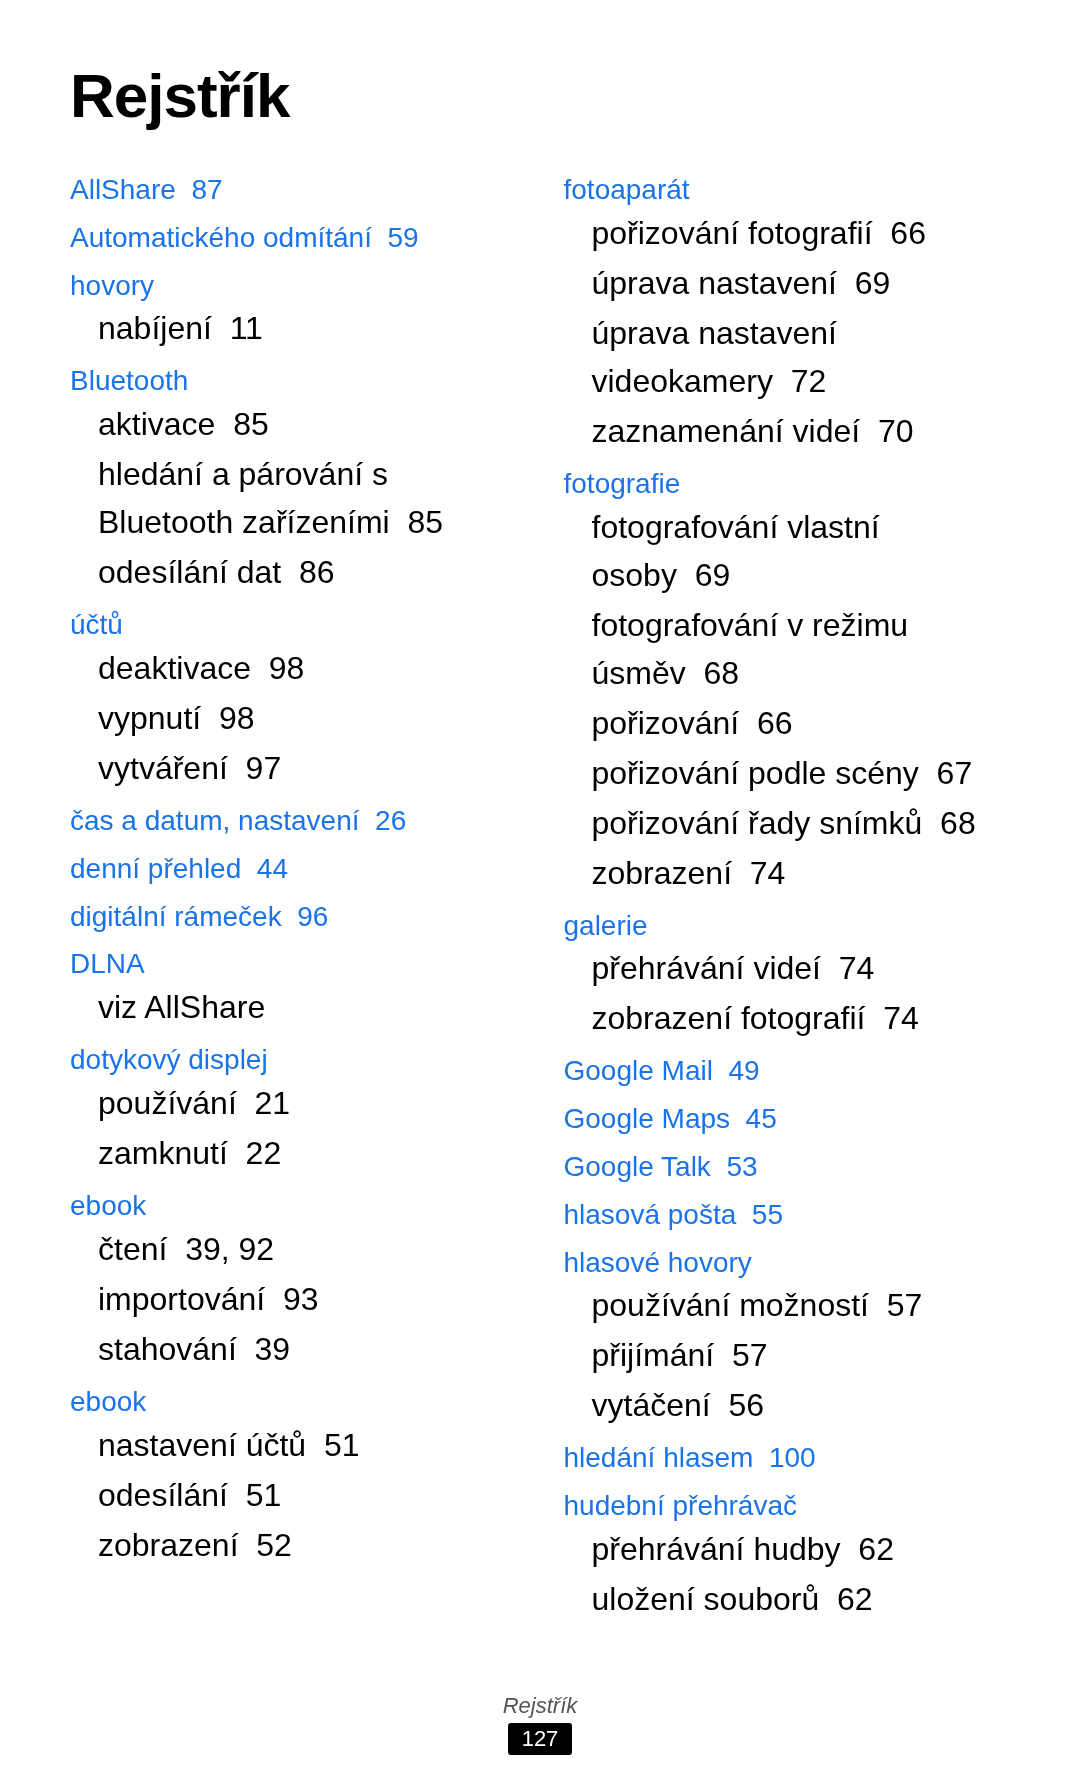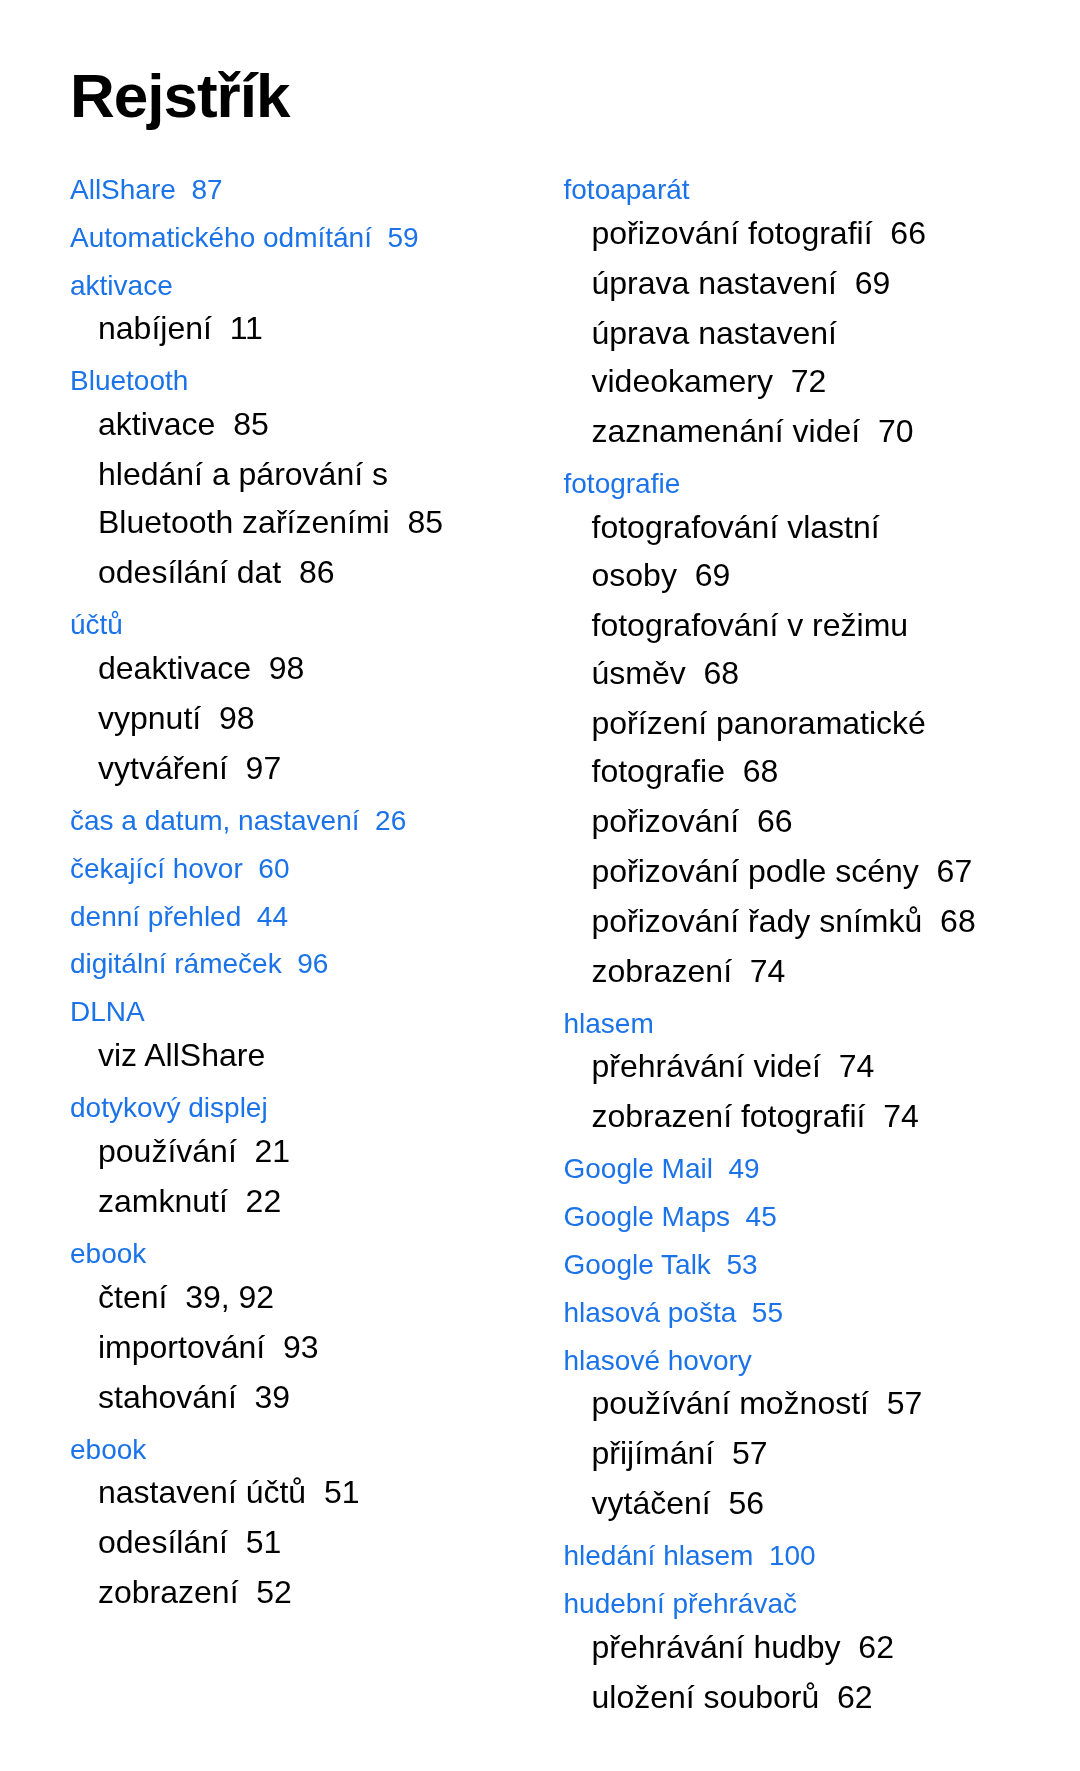--- a/index.html
+++ b/index.html
@@ -74,40 +74,37 @@
 
 <div class="columns">
   <div class="column" id="left-col">
       <div class="entry section-gap">
         <div class="entry-header">AllShare&nbsp;&nbsp;87</div>
       </div>
       <div class="entry section-gap">
         <div class="entry-header">Automatického odmítání&nbsp;&nbsp;59</div>
       </div>
       <div class="entry section-gap">
-        <div class="entry-header">aktivace</div>
+        <div class="entry-header">hovory</div>
         <div class="sub-entry">nabíjení&nbsp;&nbsp;11</div>
       </div>
       <div class="entry section-gap">
         <div class="entry-header">Bluetooth</div>
         <div class="sub-entry">aktivace&nbsp;&nbsp;85</div>
         <div class="sub-entry">hledání a párování s Bluetooth zařízeními&nbsp;&nbsp;85</div>
         <div class="sub-entry">odesílání dat&nbsp;&nbsp;86</div>
       </div>
       <div class="entry section-gap">
         <div class="entry-header">účtů</div>
         <div class="sub-entry">deaktivace&nbsp;&nbsp;98</div>
         <div class="sub-entry">vypnutí&nbsp;&nbsp;98</div>
         <div class="sub-entry">vytváření&nbsp;&nbsp;97</div>
       </div>
       <div class="entry section-gap">
         <div class="entry-header">čas a datum, nastavení&nbsp;&nbsp;26</div>
-      </div>
-      <div class="entry section-gap">
-        <div class="entry-header">čekající hovor&nbsp;&nbsp;60</div>
       </div>
       <div class="entry section-gap">
         <div class="entry-header">denní přehled&nbsp;&nbsp;44</div>
       </div>
       <div class="entry section-gap">
         <div class="entry-header">digitální rámeček&nbsp;&nbsp;96</div>
       </div>
       <div class="entry section-gap">
         <div class="entry-header">DLNA</div>
         <div class="sub-entry">viz AllShare</div>
@@ -135,28 +132,27 @@
         <div class="entry-header">fotoaparát</div>
         <div class="sub-entry">pořizování fotografií&nbsp;&nbsp;66</div>
         <div class="sub-entry">úprava nastavení&nbsp;&nbsp;69</div>
         <div class="sub-entry">úprava nastavení videokamery&nbsp;&nbsp;72</div>
         <div class="sub-entry">zaznamenání videí&nbsp;&nbsp;70</div>
       </div>
       <div class="entry section-gap">
         <div class="entry-header">fotografie</div>
         <div class="sub-entry">fotografování vlastní osoby&nbsp;&nbsp;69</div>
         <div class="sub-entry">fotografování v režimu úsměv&nbsp;&nbsp;68</div>
-        <div class="sub-entry">pořízení panoramatické fotografie&nbsp;&nbsp;68</div>
         <div class="sub-entry">pořizování&nbsp;&nbsp;66</div>
         <div class="sub-entry">pořizování podle scény&nbsp;&nbsp;67</div>
         <div class="sub-entry">pořizování řady snímků&nbsp;&nbsp;68</div>
         <div class="sub-entry">zobrazení&nbsp;&nbsp;74</div>
       </div>
       <div class="entry section-gap">
-        <div class="entry-header">hlasem</div>
+        <div class="entry-header">galerie</div>
         <div class="sub-entry">přehrávání videí&nbsp;&nbsp;74</div>
         <div class="sub-entry">zobrazení fotografií&nbsp;&nbsp;74</div>
       </div>
       <div class="entry section-gap">
         <div class="entry-header">Google Mail&nbsp;&nbsp;49</div>
       </div>
       <div class="entry section-gap">
         <div class="entry-header">Google Maps&nbsp;&nbsp;45</div>
       </div>
       <div class="entry section-gap">

